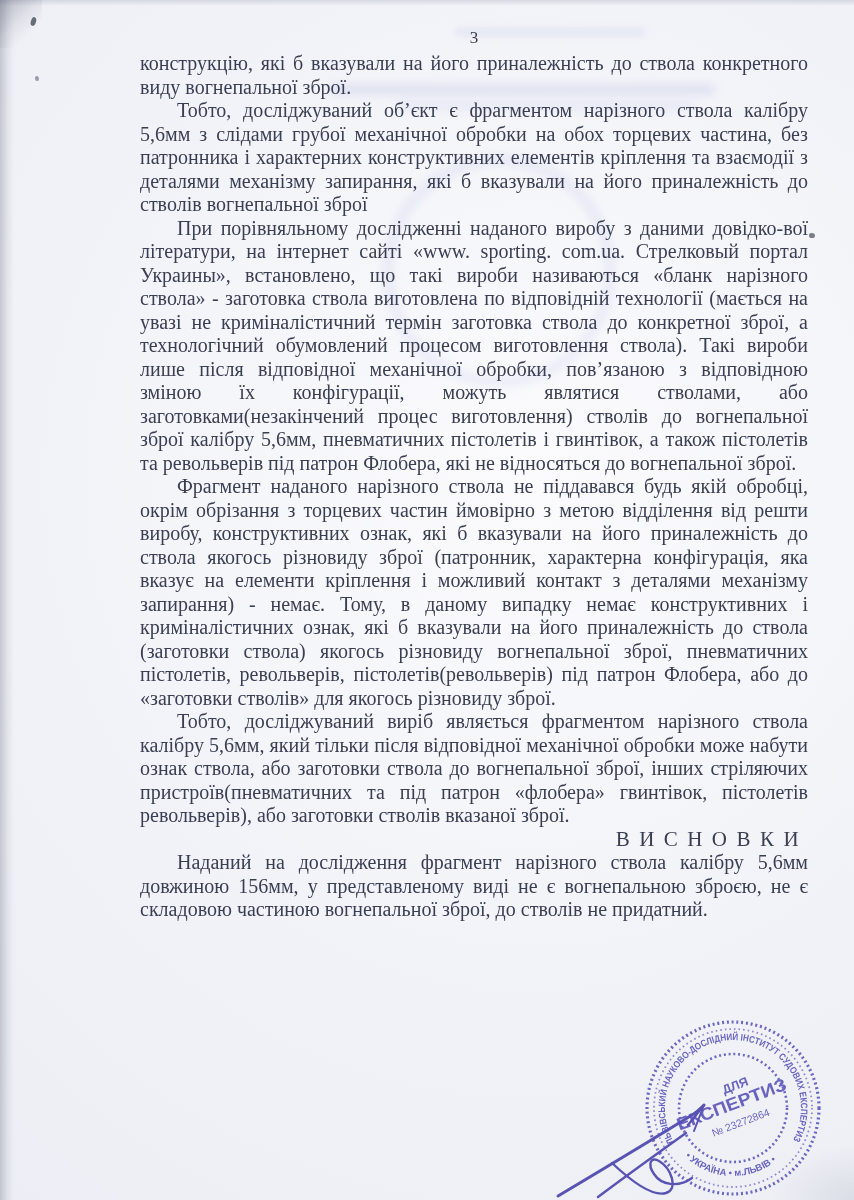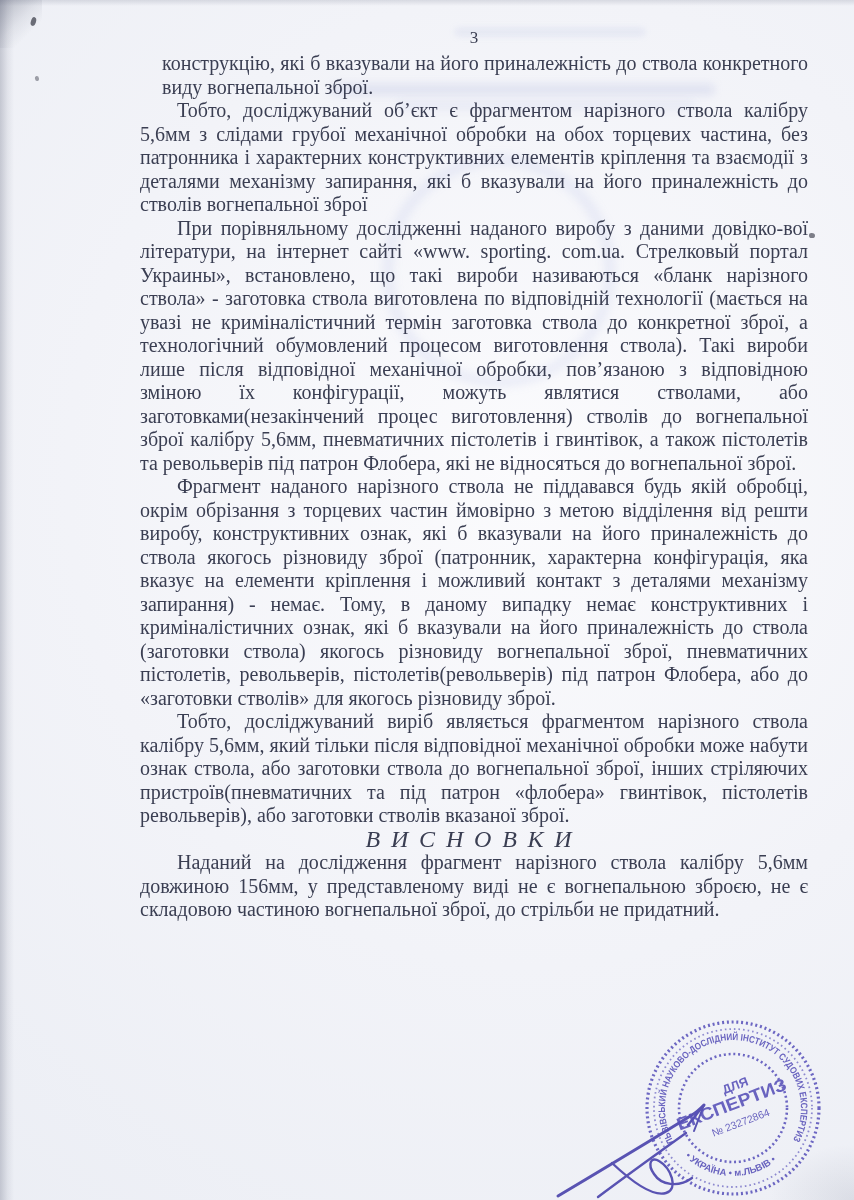--- a/index.html
+++ b/index.html
@@ -31,23 +31,23 @@
   .streak.k1{left:455px;top:28px;width:190px;height:8px;background:rgba(130,145,205,0.13);filter:blur(3px);}
   .streak.k2{left:330px;top:84px;width:385px;height:11px;background:rgba(130,145,205,0.17);filter:blur(4px);}
   .streak.k3{left:395px;top:101px;width:300px;height:9px;background:rgba(130,145,205,0.10);filter:blur(4px);}
   
   .body{
     position:absolute;left:140px;top:52px;width:668px;
     color:#3a3e52;font-size:20px;line-height:23.5px;text-align:justify;
   }
   .pagenum{position:absolute;top:-23px;left:0;right:0;text-align:center;font-size:17px;line-height:17px;}
   .body p{margin:0;text-indent:37px;}
-  .body p.no-indent{text-indent:0;margin-left:22px;}
-  .heading{margin:37px 0 33px;text-align:center;text-indent:0 !important;
-    letter-spacing:0.45em;font-size:24px;font-style:italic;}
+  .body p.no-indent{text-indent:0;}
+  .heading{margin:37px 0 33px;text-align:right;text-indent:0 !important;
+    letter-spacing:0.45em;font-size:21px;}
   
   .stamp-wrap{position:absolute;left:540px;top:975px;mix-blend-mode:multiply;}
 </style>
 </head>
 <body>
 
 <div class="page">
 
   <div class="bleed-circle"></div>
   <div class="streak k1"></div>
@@ -55,21 +55,21 @@
   <div class="streak k3"></div>
 
   <main class="body">
     <div class="pagenum">3</div>
     <p class="no-indent">конструкцію, які б вказували на його приналежність до ствола конкретного виду вогнепальної зброї.</p>
     <p>Тобто, досліджуваний об’єкт є фрагментом нарізного ствола калібру 5,6мм з слідами грубої механічної обробки на обох торцевих частина, без патронника і характерних конструктивних елементів кріплення та взаємодії з деталями механізму запирання, які б вказували на його приналежність до стволів вогнепальної зброї</p>
     <p>При порівняльному дослідженні наданого виробу з даними довідко-вої літератури, на інтернет сайті «www. sporting. com.ua. Стрелковый портал Украины», встановлено, що такі вироби називаються «бланк нарізного ствола» - заготовка ствола виготовлена по відповідній технології (мається на увазі не криміналістичний термін заготовка ствола до конкретної зброї, а технологічний обумовлений процесом виготовлення ствола). Такі вироби лише після відповідної механічної обробки, пов’язаною з відповідною зміною їх конфігурації, можуть являтися стволами, або заготовками(незакінчений процес виготовлення) стволів до вогнепальної зброї калібру 5,6мм, пневматичних пістолетів і гвинтівок, а також пістолетів та револьверів під патрон Флобера, які не відносяться до вогнепальної зброї.</p>
     <p>Фрагмент наданого нарізного ствола не піддавався будь якій обробці, окрім обрізання з торцевих частин ймовірно з метою відділення від решти виробу, конструктивних ознак, які б вказували на його приналежність до ствола якогось різновиду зброї (патронник, характерна конфігурація, яка вказує на елементи кріплення і можливий контакт з деталями механізму запирання) - немає. Тому, в даному випадку немає конструктивних і криміналістичних ознак, які б вказували на його приналежність до ствола (заготовки ствола) якогось різновиду вогнепальної зброї, пневматичних пістолетів, револьверів, пістолетів(револьверів) під патрон Флобера, або до «заготовки стволів» для якогось різновиду зброї.</p>
     <p>Тобто, досліджуваний виріб являється фрагментом нарізного ствола калібру 5,6мм, який тільки після відповідної механічної обробки може набути ознак ствола, або заготовки ствола до вогнепальної зброї, інших стріляючих пристроїв(пневматичних та під патрон «флобера» гвинтівок, пістолетів револьверів), або заготовки стволів вказаної зброї.</p>
     <p class="heading">ВИСНОВКИ</p>
-    <p>Наданий на дослідження фрагмент нарізного ствола калібру 5,6мм довжиною 156мм, у представленому виді не є вогнепальною зброєю, не є складовою частиною вогнепальної зброї, до стрільби не придатний.</p>
+    <p>Наданий на дослідження фрагмент нарізного ствола калібру 5,6мм довжиною 156мм, у представленому виді не є вогнепальною зброєю, не є складовою частиною вогнепальної зброї, до стволів не придатний.</p>
   </main>
 
   <svg class="stamp-wrap" width="314" height="225" viewBox="0 0 314 225">
     <g stroke="#4e46b2" fill="none" stroke-linecap="round" opacity="0.9">
       <path d="M 18 221 C 60 196 110 166 152 140 C 157 137 161 133 164 130" stroke-width="3"></path>
       <path d="M 164 130 L 148 150" stroke-width="2.4"></path>
       <path d="M 164 130 L 154 156" stroke-width="2"></path>
       <path d="M 58 222 C 90 198 118 178 146 158" stroke-width="2.4"></path>
       <path d="M 72 188 C 90 205 112 222 126 218 C 139 214 131 193 119 186 C 111 181 107 189 114 199 C 121 210 138 213 152 203" stroke-width="2.4"></path>
     </g>

